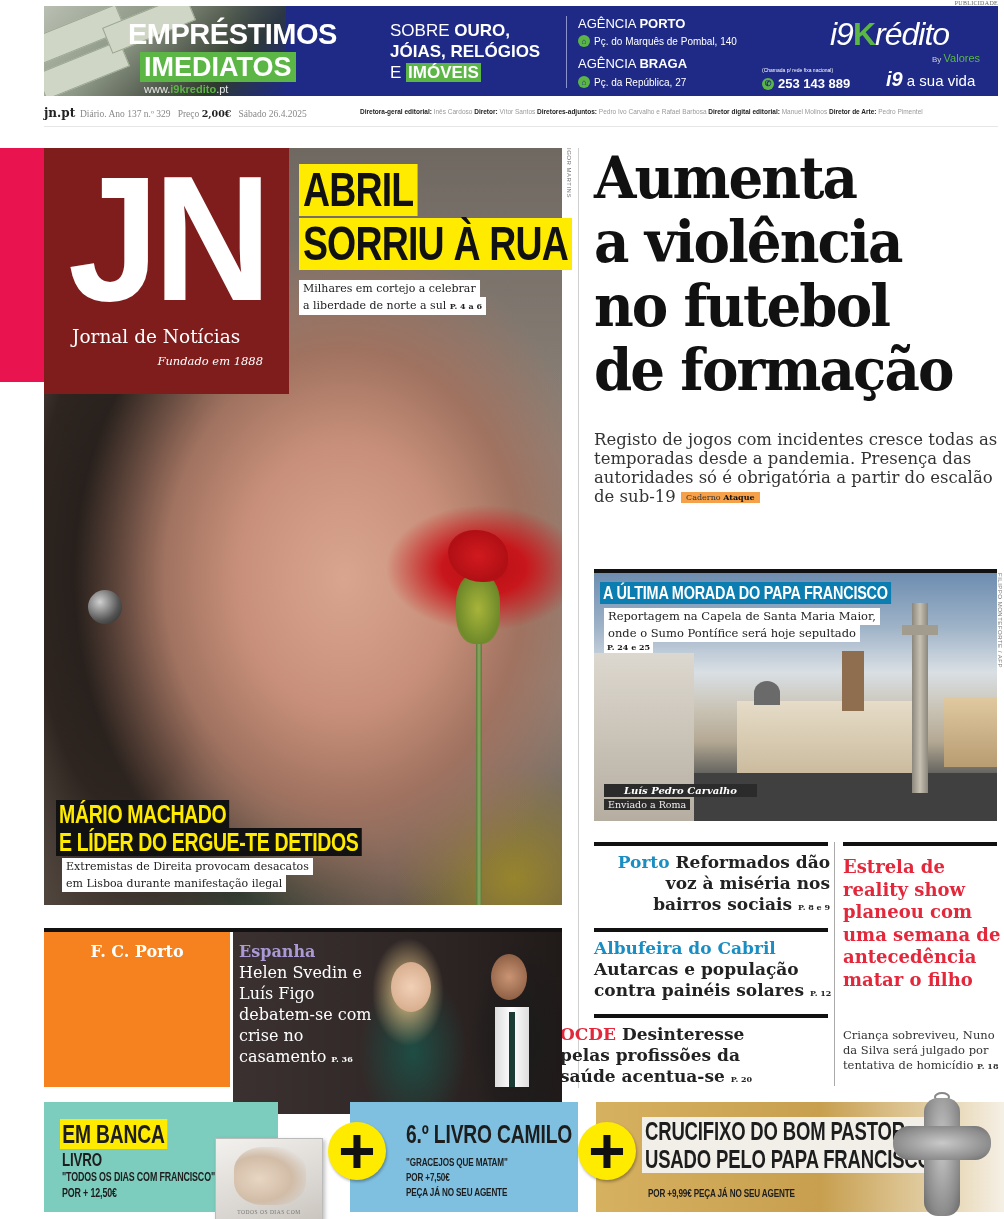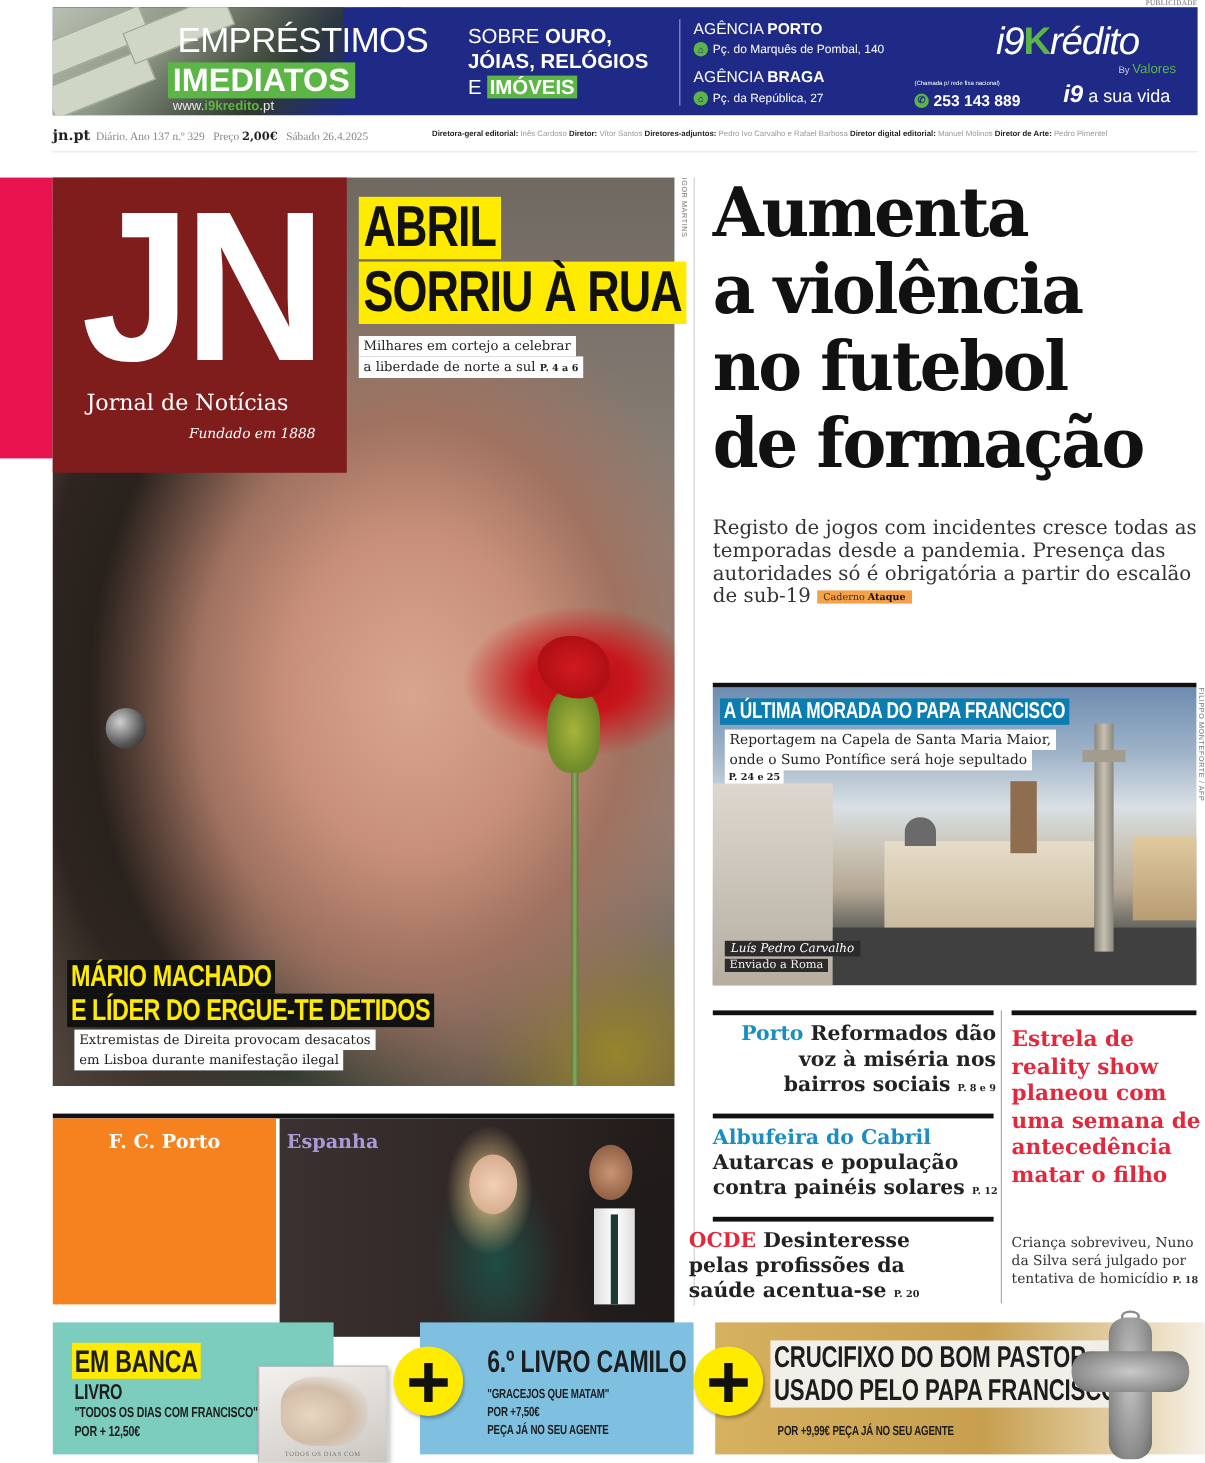--- a/index.html
+++ b/index.html
@@ -8,21 +8,21 @@
 
   .abs { position: absolute; }
 
   
   .pub-label { top: 0; right: 6px; font-size: 6px; color: #666; font-family: "Liberation Serif", serif; letter-spacing: 0.3px; }
   .ad { left: 44px; top: 6px; width: 954px; height: 90px; background: #1e2a85; overflow: hidden; }
   .ad-photo { left: 0; top: 0; width: 242px; height: 90px;
     background: linear-gradient(135deg, #b9bfb2 0%, #8e9886 35%, #5b6456 55%, #2f3a2c 75%, #1e2a85 100%); }
   .ad-photo .bill { position: absolute; width: 90px; height: 28px; background: #cfd6c5; border: 1px solid #9aa590; transform: rotate(-22deg); }
   .ad-left-fade { left: 180px; top: 0; width: 110px; height: 90px; background: linear-gradient(90deg, rgba(30,42,133,0) 0%, rgba(30,42,133,0.3) 60%, #1e2a85 100%); }
-  .ad-h1 { left: 104px; top: 12px; font-size: 29px; color: #fff; font-family: "Liberation Sans", sans-serif; font-weight: normal; letter-spacing: -0.5px; }
+  .ad-h1 { left: 84px; top: 12px; font-size: 29px; color: #fff; font-family: "Liberation Sans", sans-serif; font-weight: bold; letter-spacing: -0.5px; }
   .ad-h2 { left: 96px; top: 46px; font-size: 27px; color: #fff; background: #5bb646; padding: 0 4px; font-family: "Liberation Sans", sans-serif; font-weight: bold; line-height: 30px; }
   .ad-url { left: 100px; top: 77px; font-size: 11px; color: #e8e8e8; font-family: "Liberation Sans", sans-serif; }
   .ad-url b { color: #5bb646; font-weight: bold; }
   .ad-sub { left: 346px; top: 14px; font-size: 17px; line-height: 21px; color: #fff; font-family: "Liberation Sans", sans-serif; }
   .ad-sub b { font-weight: bold; }
   .ad-sub .hl { background: #5bb646; padding: 0 2px; font-weight: bold; }
   .ad-divider { left: 522px; top: 10px; width: 1px; height: 72px; background: #8a93d0; }
   .ad-ag { left: 534px; font-size: 13px; color: #fff; font-family: "Liberation Sans", sans-serif; }
   .ad-ag b { font-weight: bold; }
   .ad-addr { left: 534px; font-size: 10px; color: #fff; font-family: "Liberation Sans", sans-serif; display: flex; align-items: center; gap: 4px; }
@@ -93,21 +93,21 @@
   .rome .bldg-c { position: absolute; left: 143px; top: 128px; width: 175px; height: 80px; background: linear-gradient(180deg, #e6dcc8, #c8b89a); }
   .rome .tower { position: absolute; left: 248px; top: 78px; width: 22px; height: 60px; background: #8e6e4e; }
   .rome .dome { position: absolute; left: 160px; top: 108px; width: 26px; height: 24px; border-radius: 50% 50% 0 0; background: #6a6a6a; }
   .rome .column { position: absolute; left: 318px; top: 30px; width: 16px; height: 190px; background: linear-gradient(90deg, #8c877c, #c6c0b2, #8c877c); }
   .rome .col-top { position: absolute; left: 308px; top: 52px; width: 36px; height: 10px; background: #a29c8e; }
   .rome .bldg-r { position: absolute; left: 350px; top: 124px; width: 60px; height: 70px; background: linear-gradient(180deg, #e0c9a0, #b89c72); }
   .rome .square { position: absolute; left: 100px; top: 200px; width: 303px; height: 48px; background: #3f403f; }
   .rome-title { left: 600px; top: 582px; background: #0b7db0; color: #fff; font-family: "Liberation Sans", sans-serif; font-weight: bold; font-size: 19px; line-height: 22px; padding: 0 4px; transform: scaleX(0.76); transform-origin: left; letter-spacing: -0.3px; white-space: nowrap; }
   .rome-sub { left: 604px; top: 608px; font-size: 11.5px; line-height: 15px; }
   .rome-pg { left: 604px; top: 641px; background: #fff; padding: 1px 3px; font-size: 8px; font-weight: bold; font-family: "DejaVu Serif", serif; }
-  .rome-author { left: 604px; top: 784px; background: #2b2b2b; color: #fff; padding: 1px 5px; font-family: "DejaVu Serif", serif; font-style: italic; font-weight: normal; font-size: 10px; }
+  .rome-author { left: 604px; top: 784px; background: #2b2b2b; color: #fff; padding: 1px 20px; font-family: "DejaVu Serif", serif; font-style: italic; font-weight: bold; font-size: 10px; }
   .rome-author-sub { left: 604px; top: 799px; background: #2b2b2b; color: #eee; padding: 0 4px; font-family: "DejaVu Serif", serif; font-size: 9.5px; }
 
   
   .brief-rule { height: 4px; background: #111; }
   .brief { font-family: "DejaVu Serif", serif; font-weight: bold; font-size: 17px; line-height: 21px; color: #222; }
   .brief .kicker-blue { color: #1a8ec2; }
   .brief .kicker-red { color: #e3283c; }
   .brief .pg { font-size: 8px; }
   .vrule-brief { left: 834px; top: 842px; width: 1px; height: 244px; background: #aaa; }
   .estrela { left: 843px; top: 856px; font-family: "DejaVu Serif", serif; font-weight: bold; font-size: 18px; line-height: 22.5px; color: #e3283c; width: 160px; }
@@ -278,21 +278,21 @@
 
 <div class="abs brief-rule" style="left:594px;top:842px;width:234px;"></div>
 <div class="abs brief" style="left:594px;top:852px;width:236px;text-align:right;">
   <span class="kicker-blue">Porto</span> <span>Reformados dão voz à miséria nos bairros sociais</span> <span class="pg">P. 8 e 9</span>
 </div>
 <div class="abs brief-rule" style="left:594px;top:928px;width:234px;"></div>
 <div class="abs brief" style="left:594px;top:938px;width:238px;">
   <span class="kicker-blue">Albufeira do Cabril</span><br><span>Autarcas e população contra painéis solares</span> <span class="pg">P. 12</span>
 </div>
 <div class="abs brief-rule" style="left:594px;top:1014px;width:234px;"></div>
-<div class="abs brief" style="left:574px;top:1024px;width:230px;">
+<div class="abs brief" style="left:560px;top:1024px;width:230px;">
   <span class="kicker-red">OCDE</span> <span>Desinteresse pelas profissões da saúde acentua-se</span> <span class="pg">P. 20</span>
 </div>
 
 <div class="abs vrule-brief"></div>
 <div class="abs brief-rule" style="left:843px;top:842px;width:154px;"></div>
 <div class="abs estrela">Estrela de reality show planeou com uma semana de antecedência matar o filho</div>
 <div class="abs estrela-sub">
   <span>Criança sobreviveu, Nuno da Silva será julgado por tentativa de homicídio</span> <span class="pg">P. 18</span>
 </div>
 
@@ -300,20 +300,21 @@
 <div class="abs fcp">
   <div class="k">F. C. Porto</div>
 </div>
 <div class="abs esp">
   <div class="esp-face-l"></div>
   <div class="esp-shirt"></div>
   <div class="esp-tie"></div>
   <div class="esp-face-r"></div>
   <div class="esp-text" style="width:140px;">
     <div class="k">Espanha</div>
+    <div class="t"><span>Helen Svedin e Luís Figo debatem-se com crise no casamento</span> <span class="pg">P. 36</span></div>
   </div>
 </div>
 
 <div class="abs promo1"></div>
 <div class="abs promo-txt em-banca">EM BANCA</div>
 <div class="abs promo-txt livro">LIVRO</div>
 <div class="abs promo-txt livro-sm" style="top:1170px;">"TODOS OS DIAS COM FRANCISCO"</div>
 <div class="abs promo-txt livro-sm" style="top:1186px;">POR + 12,50€</div>
 <div class="abs promo-book">
   <div class="faces"></div>

